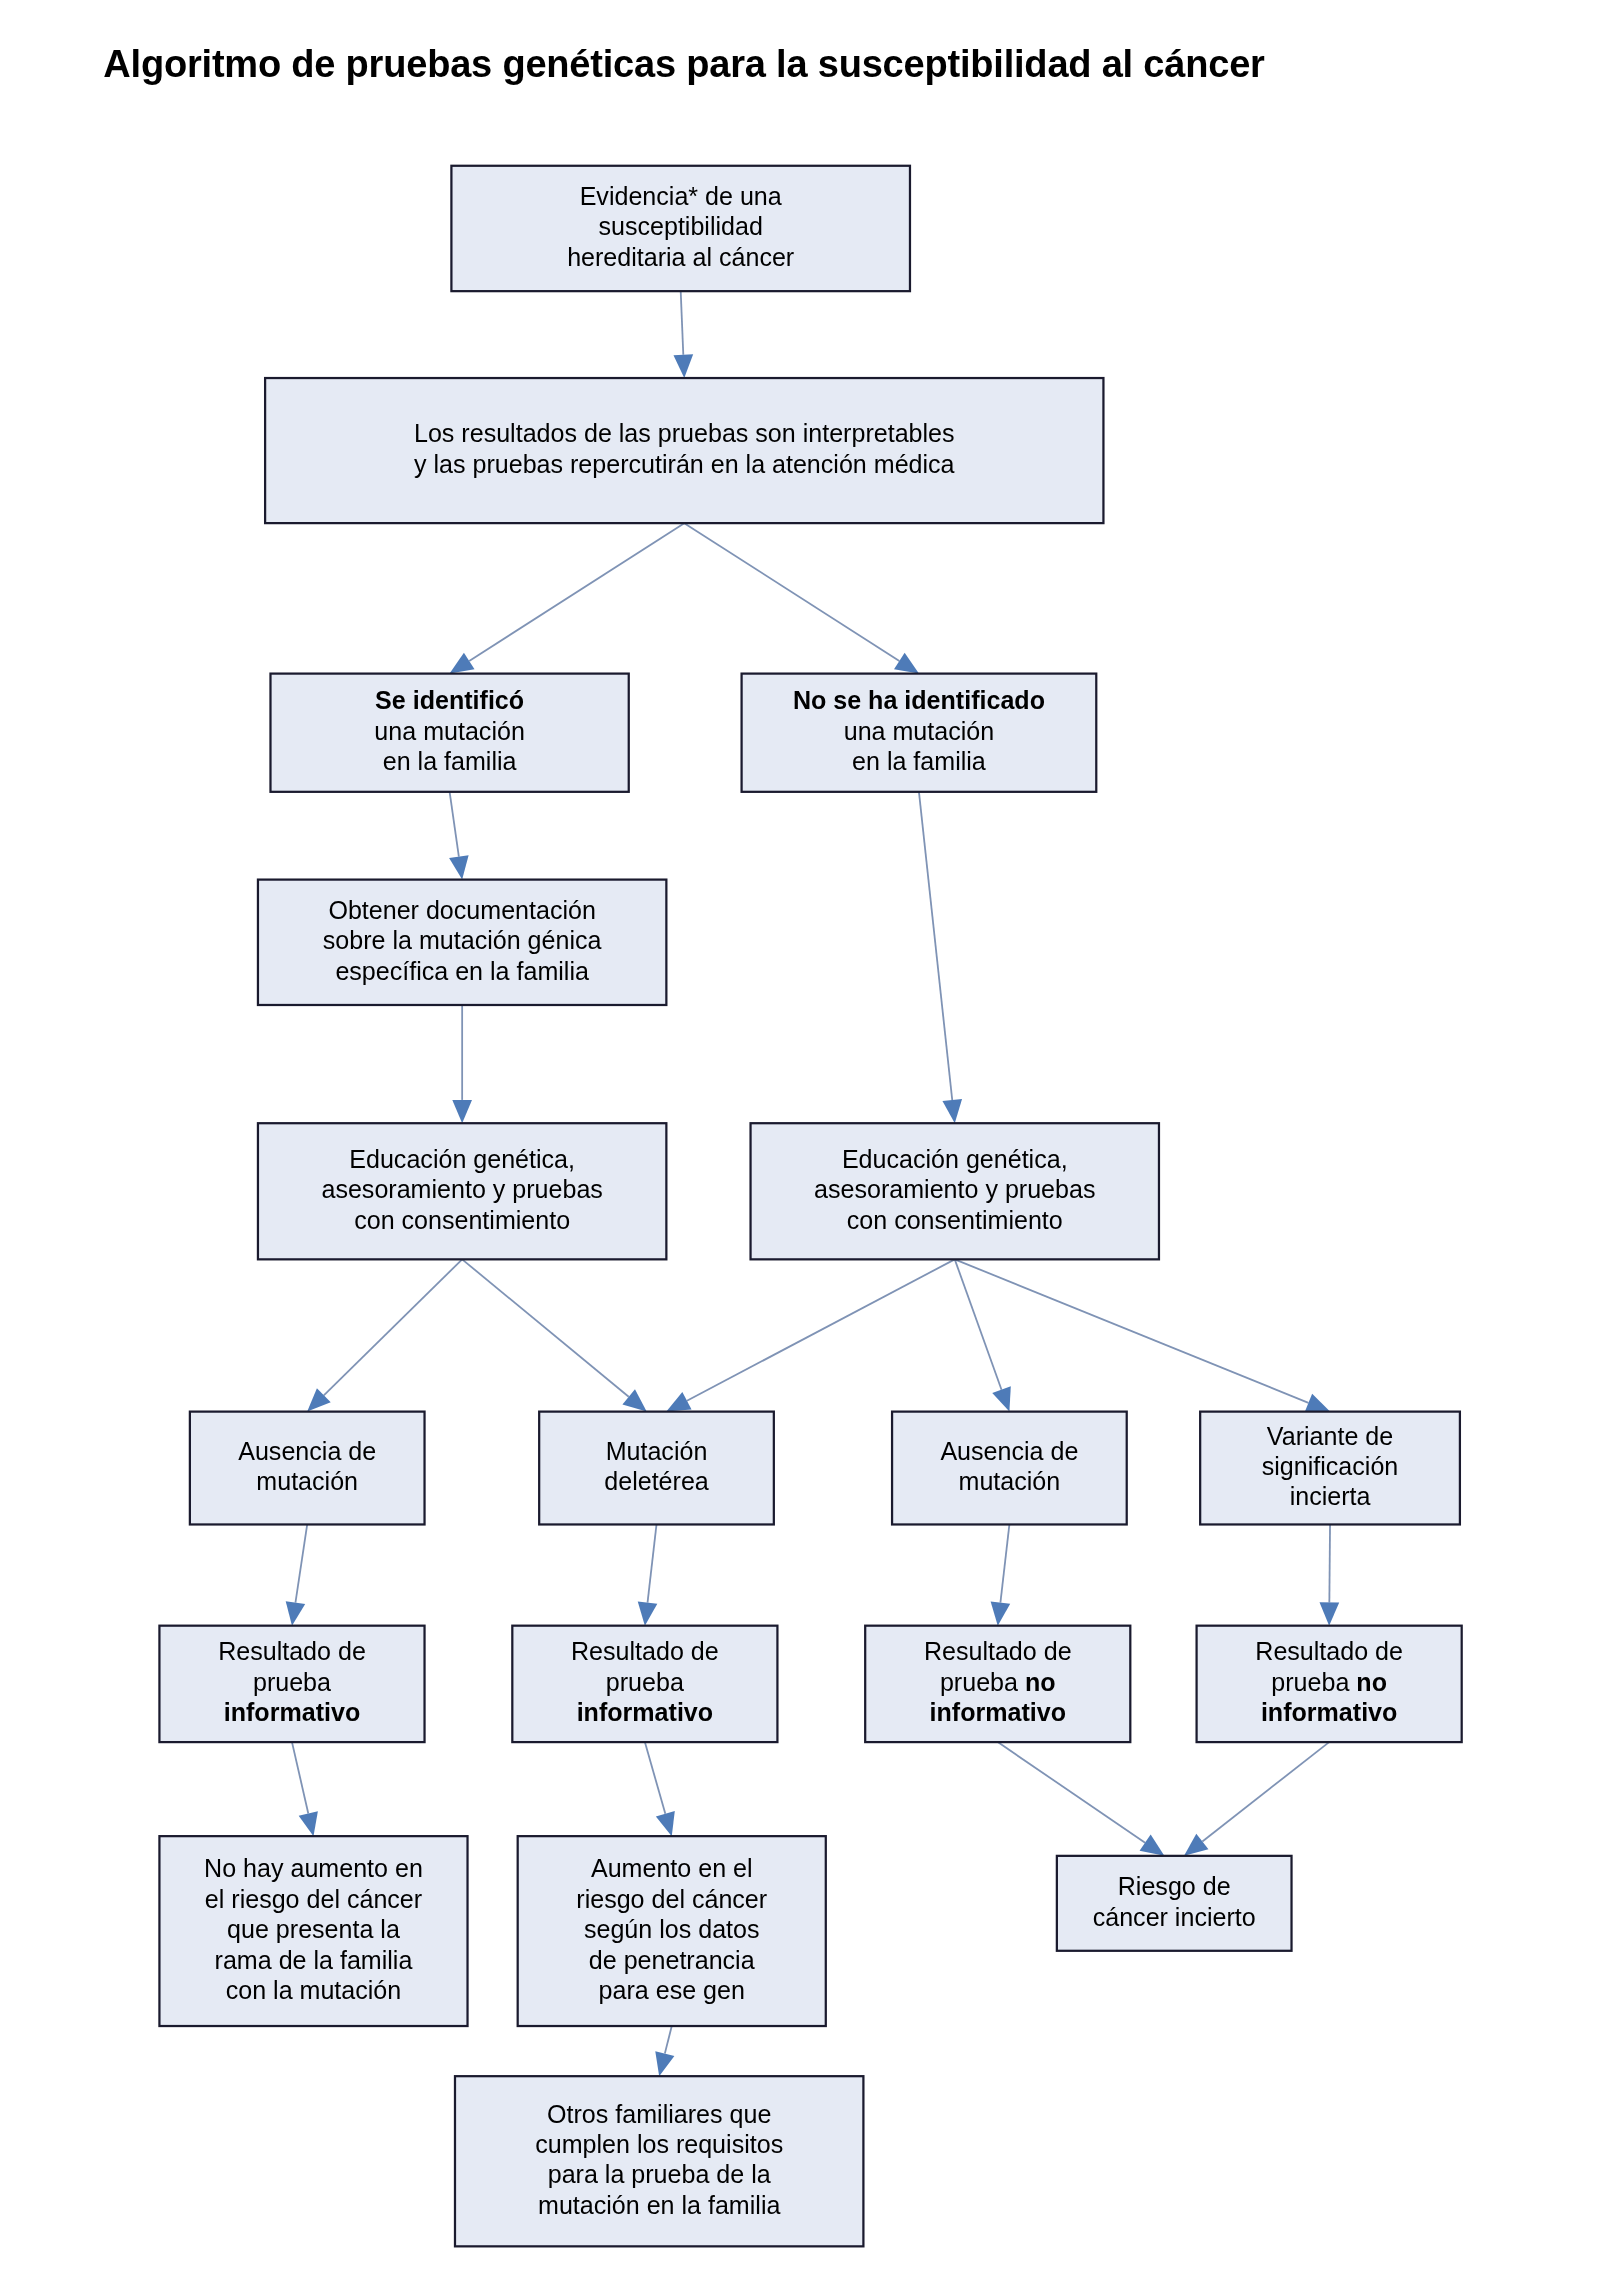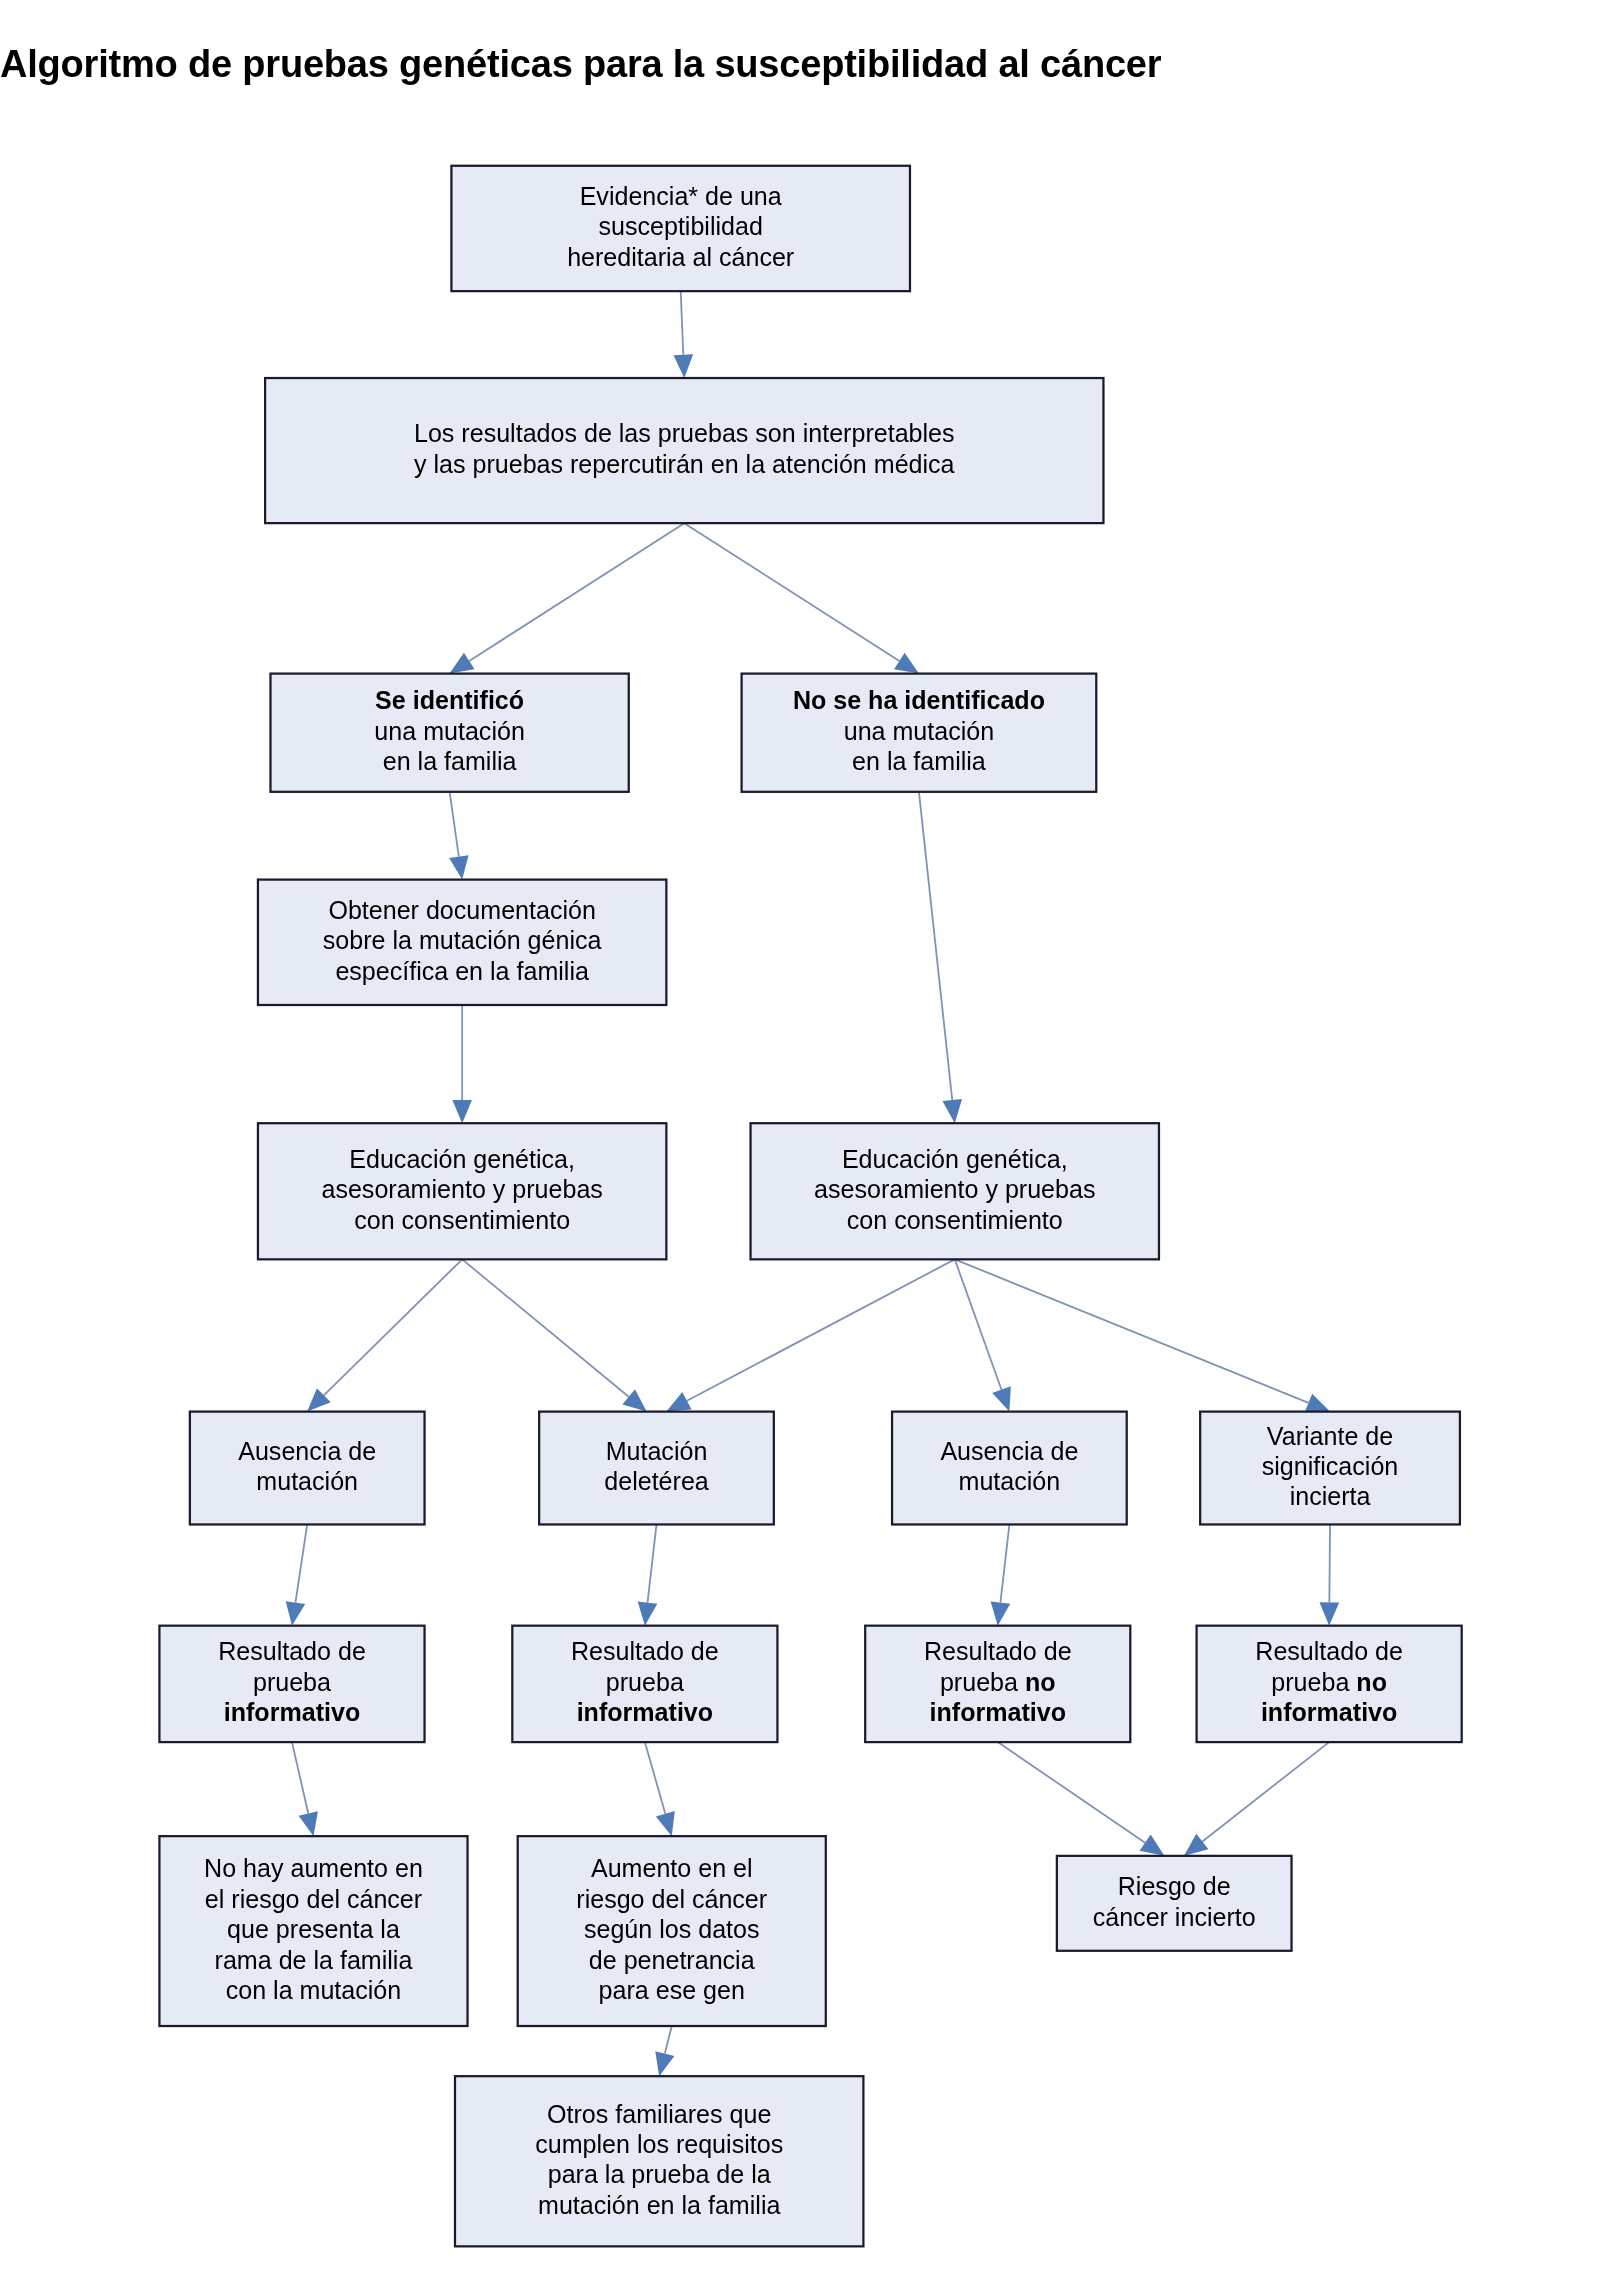--- a/index.html
+++ b/index.html
@@ -12,21 +12,21 @@
     height: 2293px;
     font-family: "Liberation Sans", sans-serif;
     position: relative;
     overflow: hidden;
   }
   #page-title {
     position: absolute;
     left: 0;
     top: 43px;
     width: 1368px;
-    text-align: left;
+    text-align: center;
     font-size: 38px;
     font-weight: bold;
     color: #000000;
     letter-spacing: -0.2px;
     white-space: nowrap;
   }
   #flow {
     position: absolute;
     left: 0;
     top: 0;

